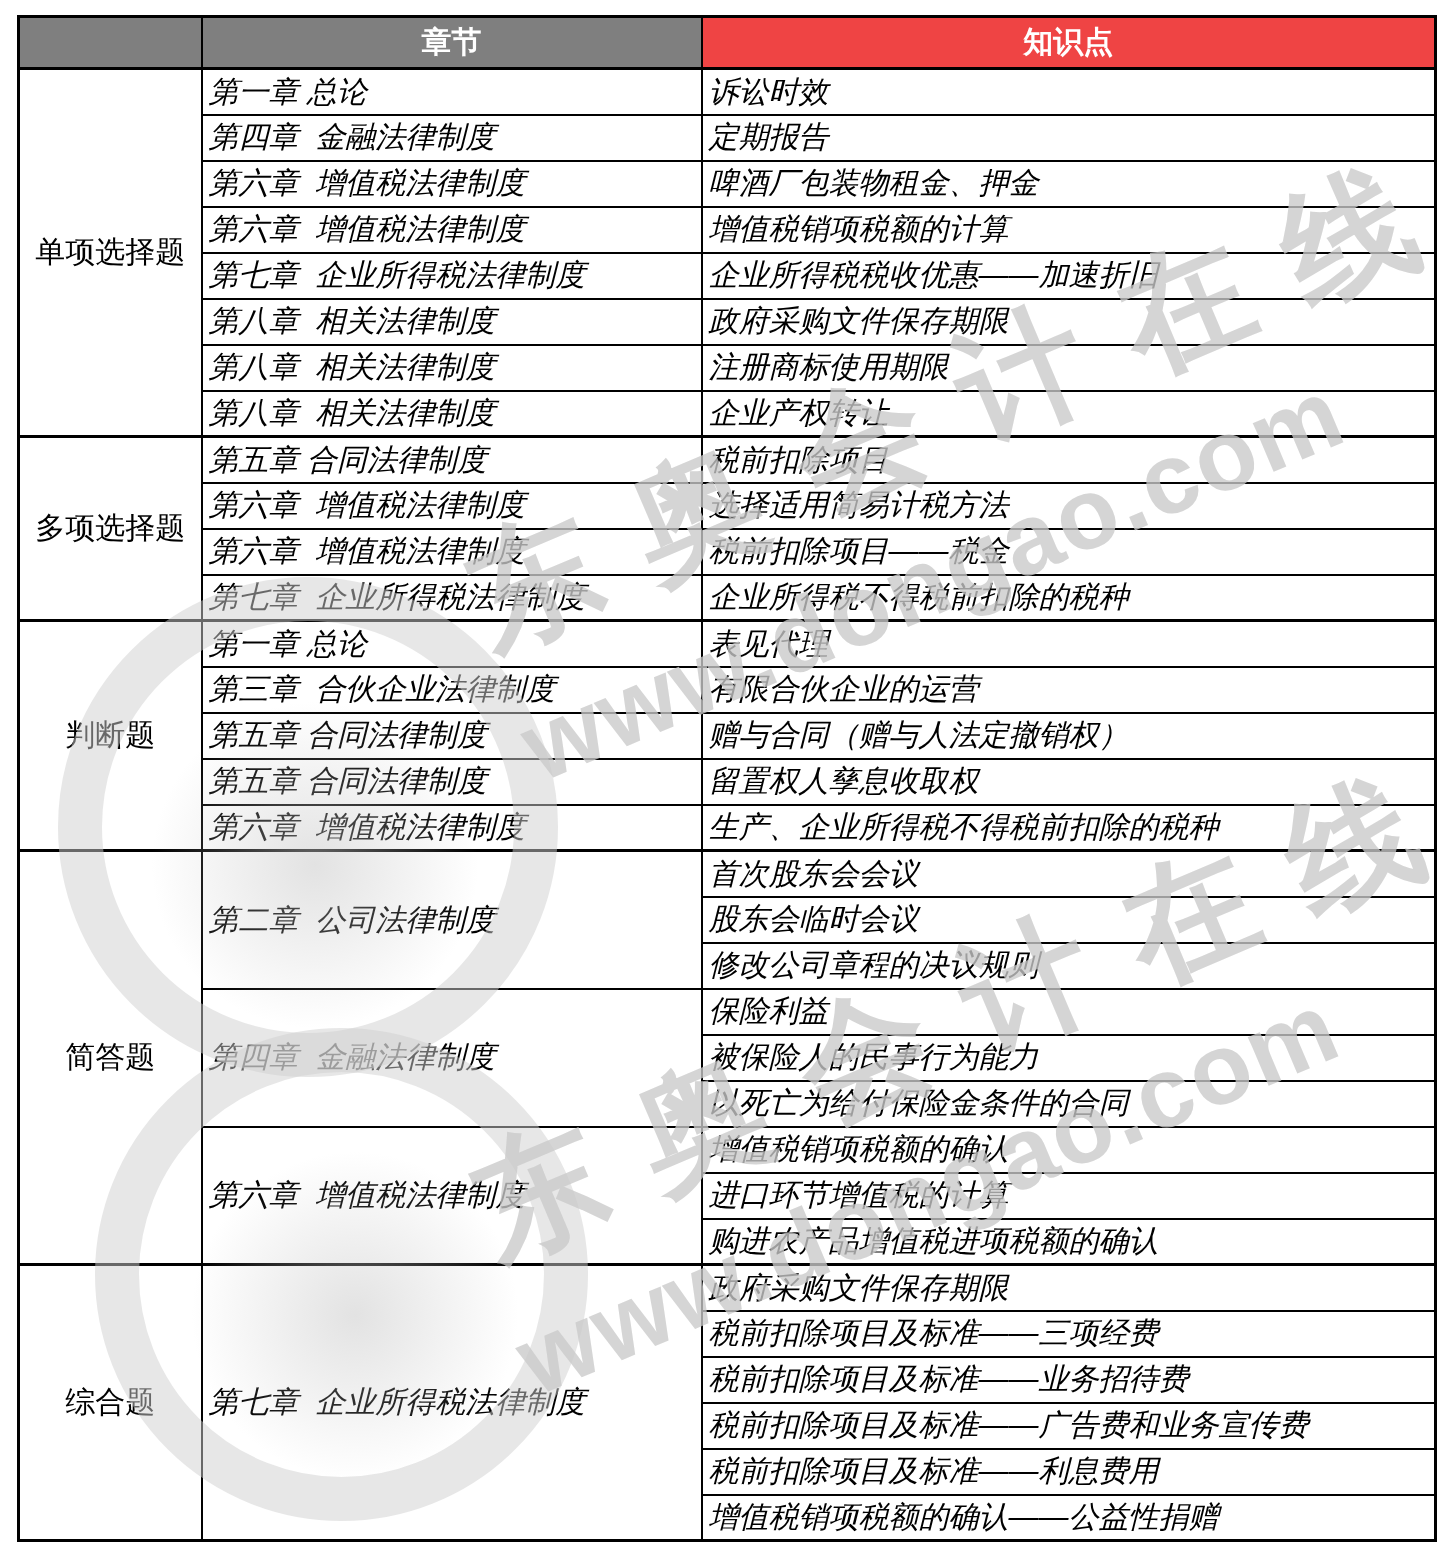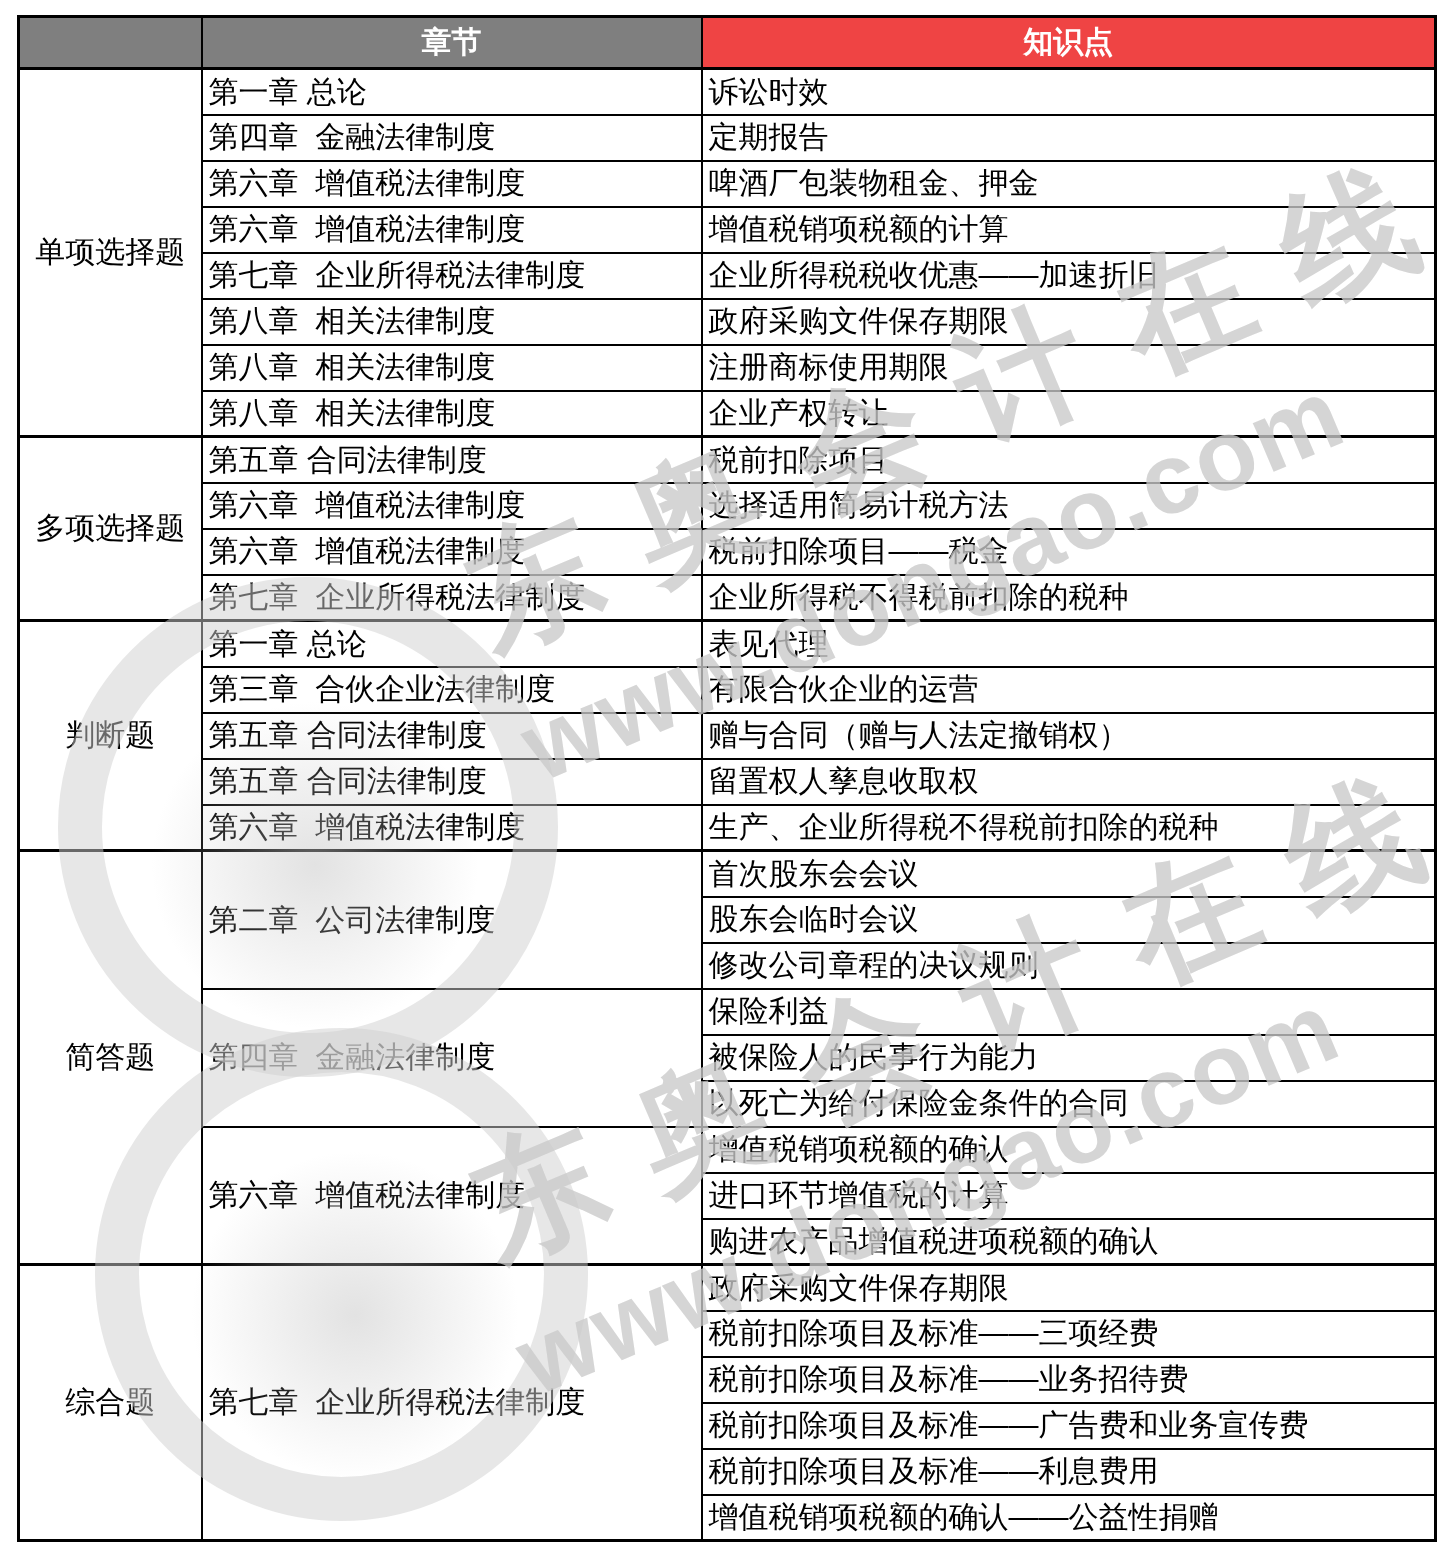--- a/index.html
+++ b/index.html
@@ -34,20 +34,21 @@
     font-size:30px;
     color:#000;
     vertical-align:middle;
     line-height:1.15;
   }
   td.qtype{text-align:center;padding:0 2px;}
   td.chapter, td.point{
     text-align:left;
     padding:0 4px 0 6px;
     white-space:pre;
+    font-style:italic;
   }
   tr.section-start td{border-top:3px solid #000;}
 
   
   .wm-layer{
     position:absolute;left:0;top:0;width:100%;height:100%;
     pointer-events:none;z-index:5;
   }
   .wm-line{
     position:absolute;

